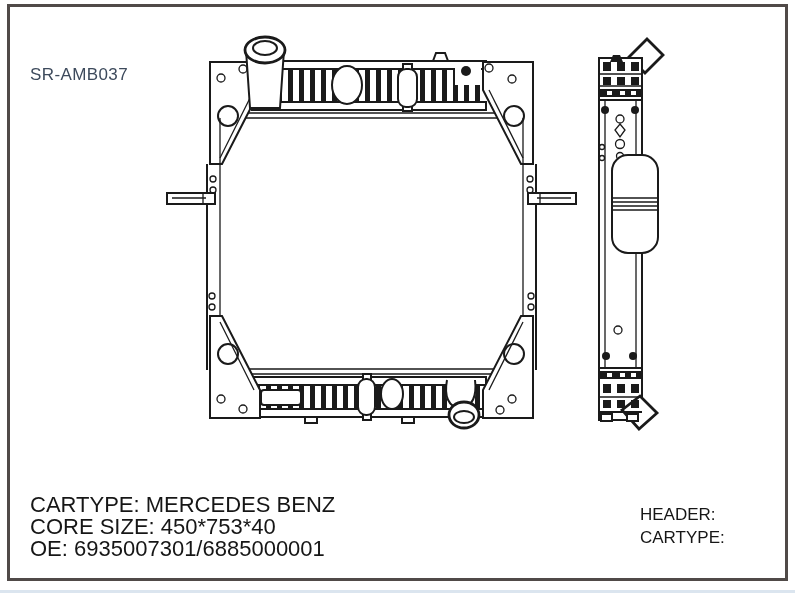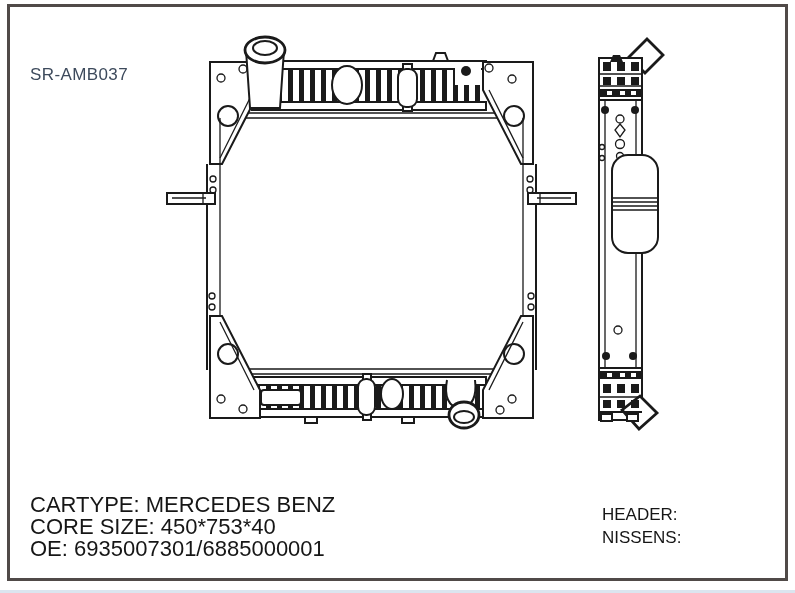--- a/index.html
+++ b/index.html
@@ -28,21 +28,21 @@
   }
   .part-title{
     position:absolute;left:30px;top:22px;
     font-size:17px;letter-spacing:.4px;color:var(--title-color);margin-top:43px;
   }
   .specs{
     position:absolute;left:30px;top:494px;
     font-size:22px;line-height:22px;color:var(--text-color);
   }
   .reference{
-    position:absolute;left:602px;top:503px;
+    position:absolute;left:640px;top:503px;
     font-size:17px;line-height:23px;color:var(--text-color);
   }
   svg.drawing{position:absolute;left:0;top:0}
   
   .s1{fill:none;stroke:var(--line-color);stroke-width:1.3}
   .s2{fill:none;stroke:var(--line-color);stroke-width:2}
   .w2{fill:#fff;stroke:var(--line-color);stroke-width:2}
   .w3{fill:#fff;stroke:var(--line-color);stroke-width:2.8}
   .bk{fill:var(--line-color);stroke:none}
   .wf{fill:#fff;stroke:none}
@@ -240,17 +240,17 @@
   </svg>
 
   <div class="specs">
     <div>CARTYPE: MERCEDES BENZ</div>
     <div>CORE SIZE: 450*753*40</div>
     <div>OE: 6935007301/6885000001</div>
   </div>
 
   <div class="reference">
     <div>HEADER:</div>
-    <div>NISSENS:</div>
+    <div>CARTYPE:</div>
   </div>
 
   <div class="bottom-strip"></div>
 </div>
 
 </body></html>

